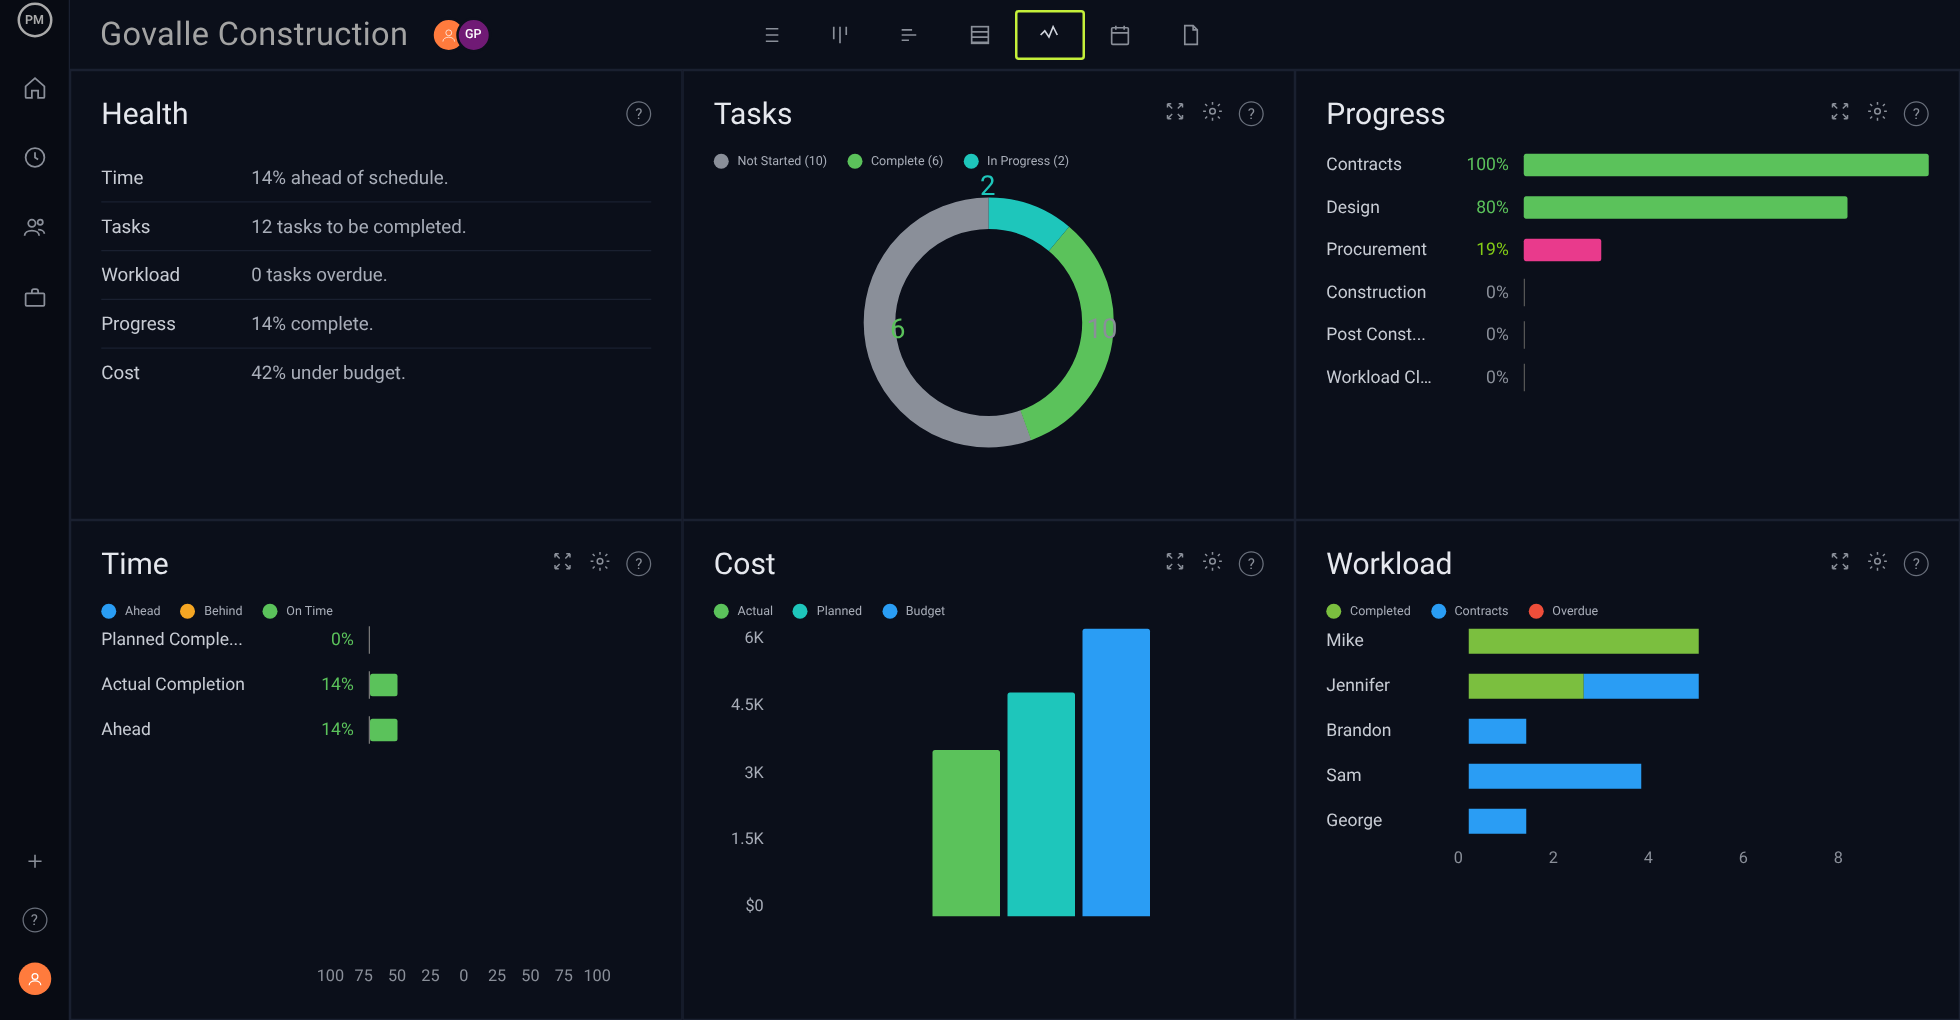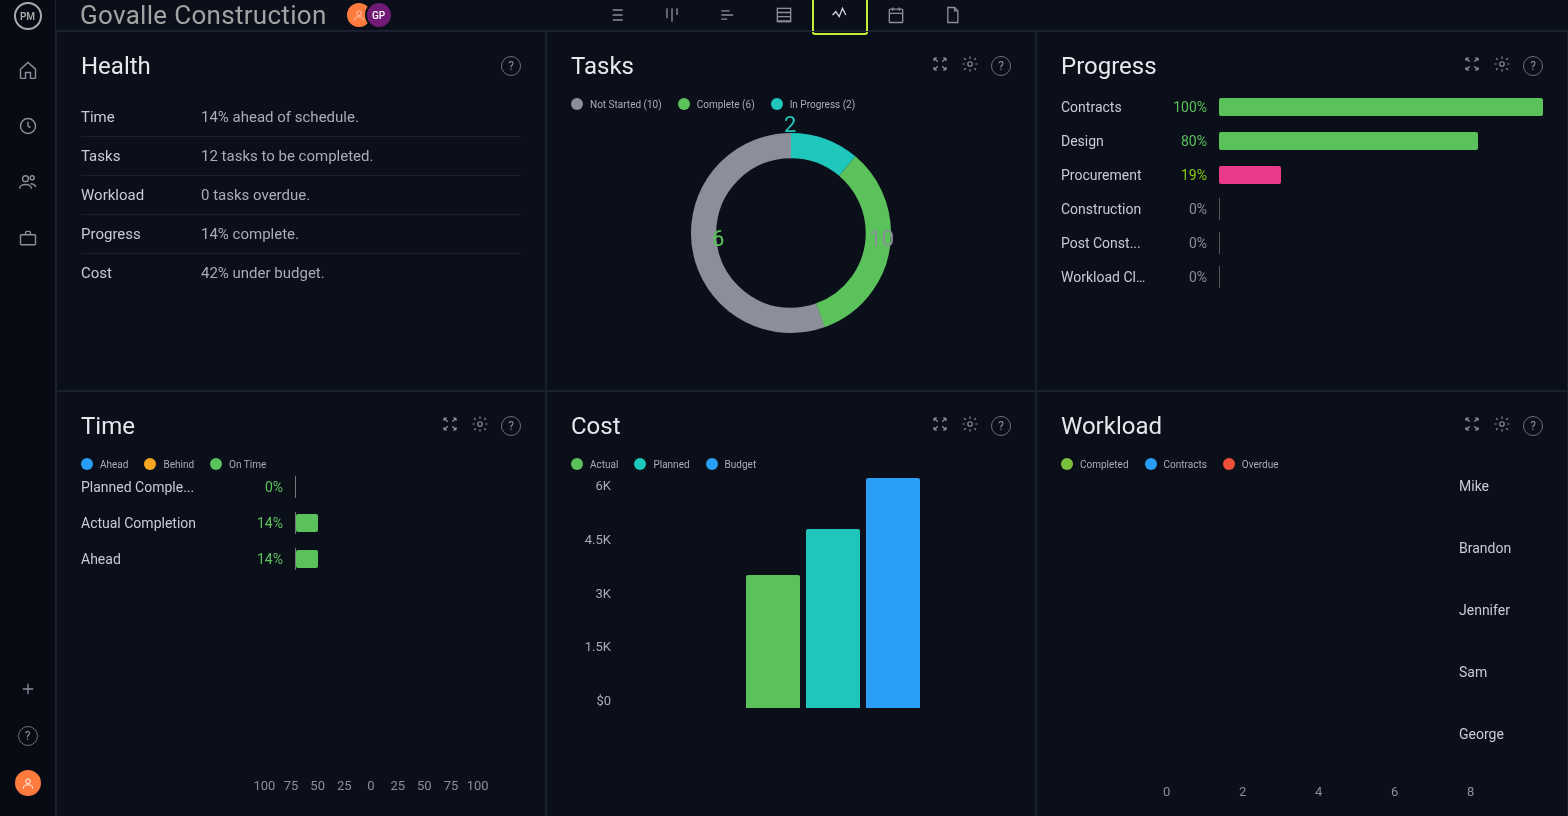--- a/index.html
+++ b/index.html
@@ -68,21 +68,21 @@
 .time-axis span { width:30px; text-align:center;margin-top:32px; }
 
 
 .cost-chart { position:relative; height:250px; margin-top:6px; margin-left:44px; }
 .cost-yaxis { position:absolute; left:-44px; top:0; bottom:20px; width:40px; display:flex; flex-direction:column; justify-content:space-between; text-align:right; font-size:13px; color:#a8adb8; }
 .cost-bars { position:absolute; left:60px; right:20px; bottom:20px; top:0; display:flex; align-items:flex-end; gap:6px; justify-content:center; }
 .cost-bar { width:54px; border-radius:2px 2px 0 0; }
 
 
 .wl-rows { display:flex; flex-direction:column; gap:16px; margin-top:6px; }
-.wl-row { display:flex; align-items:flex-end; font-size:14px; gap:30px;flex-direction:column; }
+.wl-row { display:flex; align-items:center; font-size:14px; gap:30px; }
 .wl-name { width:84px; color:#c8ccd4; }
 .wl-bar-track { flex:1; height:20px; display:flex; }
 .wl-seg { height:100%; }
 .wl-axis { display:flex; font-size:13px; color:#8a8f99; margin-top:12px; padding-left:102px; }
 .wl-axis span { flex:1; }
 
 .c-green { color:#5bc25b; }
 .c-teal { color:#1ec6bb; }
 .c-gray { color:#8a8f99; }
 </style>
@@ -453,31 +453,31 @@
         </div>
       <div class="wl-rows" id="wl-rows">
           <div class="wl-row">
        <div class="wl-name">Mike</div>
        <div class="wl-bar-track">
          <div class="wl-seg" style="width:50%; background:#7bbf3f"></div>
 
        </div>
      </div>
           <div class="wl-row">
-       <div class="wl-name">Brandon</div>
-       <div class="wl-bar-track">
-
-         <div class="wl-seg" style="width:12.5%; background:#2a9df4"></div>
-       </div>
-     </div>
-          <div class="wl-row">
        <div class="wl-name">Jennifer</div>
        <div class="wl-bar-track">
          <div class="wl-seg" style="width:25%; background:#7bbf3f"></div>
          <div class="wl-seg" style="width:25%; background:#2a9df4"></div>
+       </div>
+     </div>
+          <div class="wl-row">
+       <div class="wl-name">Brandon</div>
+       <div class="wl-bar-track">
+
+         <div class="wl-seg" style="width:12.5%; background:#2a9df4"></div>
        </div>
      </div>
           <div class="wl-row">
        <div class="wl-name">Sam</div>
        <div class="wl-bar-track">
 
          <div class="wl-seg" style="width:37.5%; background:#2a9df4"></div>
        </div>
      </div>
           <div class="wl-row">

